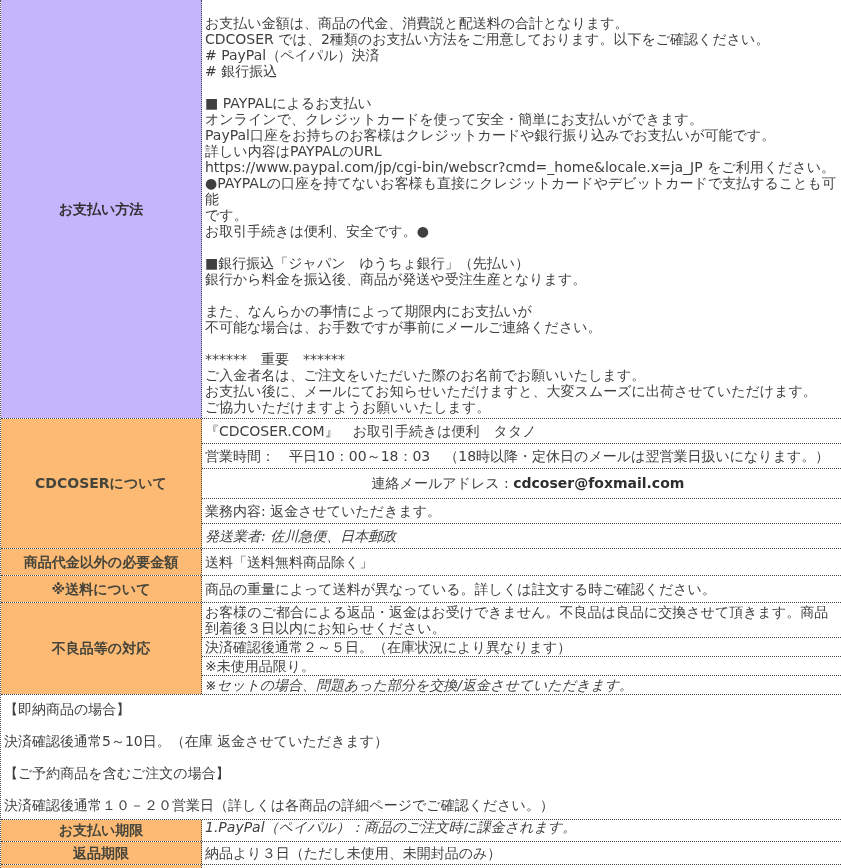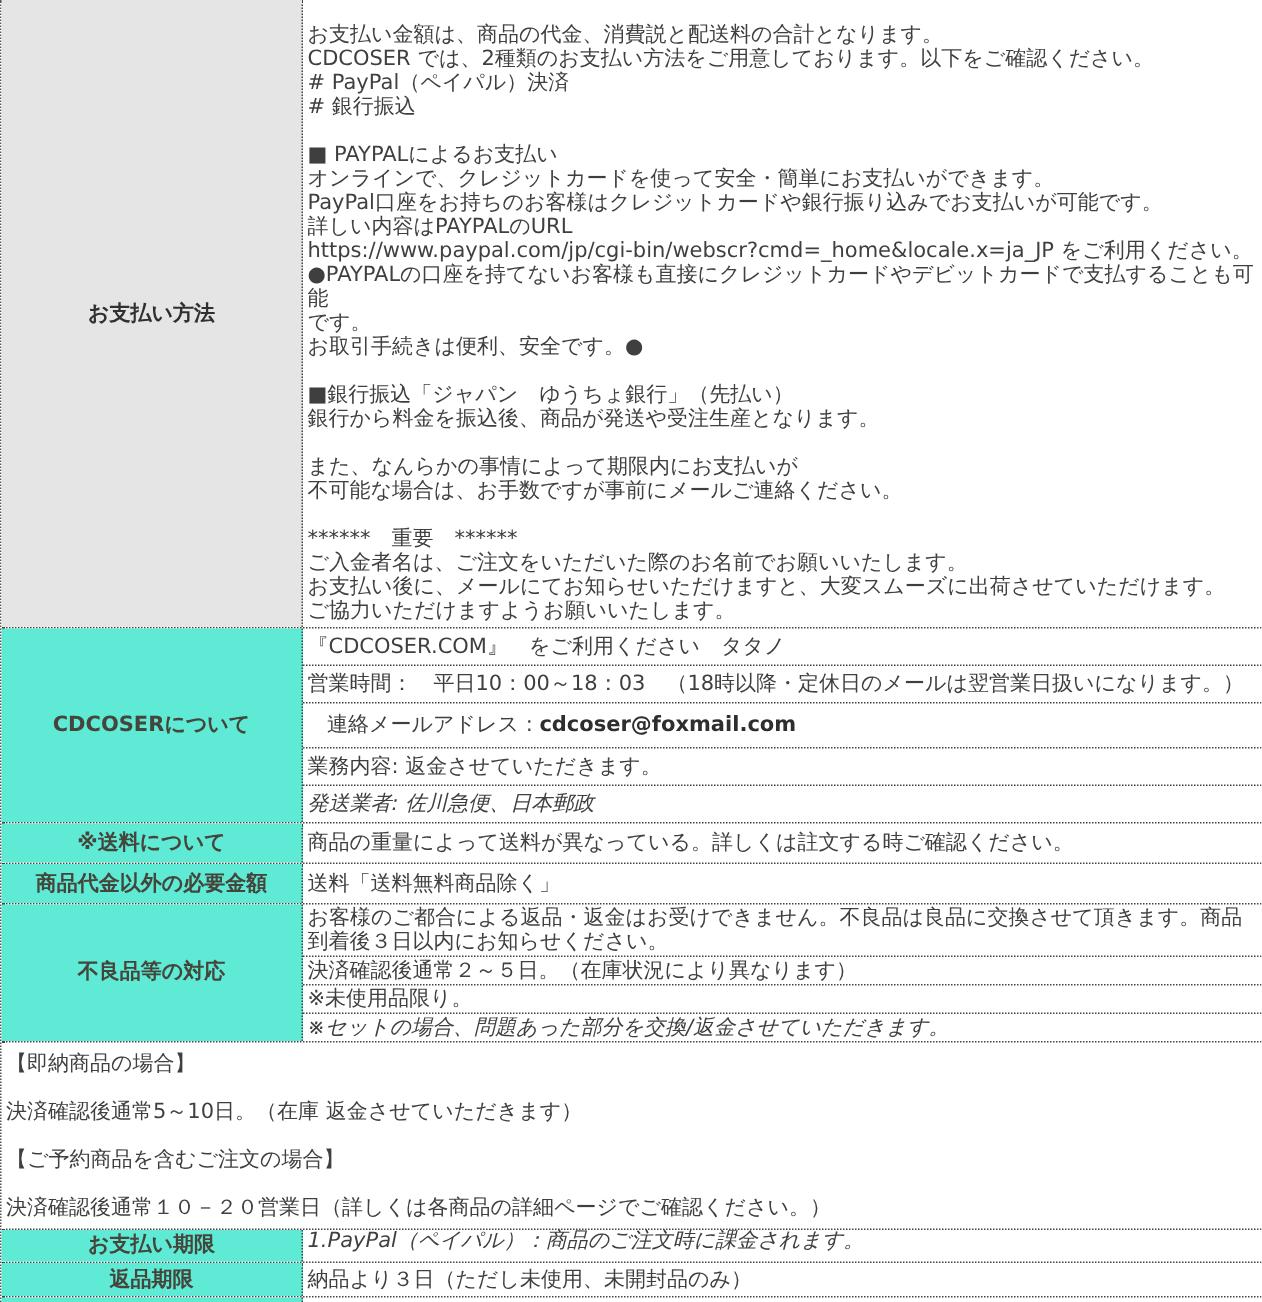--- a/index.html
+++ b/index.html
@@ -15,51 +15,51 @@
     border-left:1px dotted #555;
     border-bottom:2px solid #000;
     background:#fff;
   }
   .section{display:flex;align-items:stretch;}
   .section + .section{border-top:1px dotted #444;}
   .header-cell{
     flex:0 0 201px;
     width:201px;
     box-sizing:border-box;
-    background:#5eead4;
+    background:#fdba74;
     border-right:1px dotted #444;
     display:flex;
     align-items:center;
     justify-content:center;
     text-align:center;
     font-weight:bold;
     color:#45453b;
     padding:2px 6px;
     line-height:17px;
   }
-  .section.first .header-cell{background:#e5e5e5;color:#303030;}
+  .section.first .header-cell{background:#c4b5fd;color:#303030;}
   .content-cell{flex:1 1 auto;min-width:0;display:flex;flex-direction:column;}
   .text-block{
     white-space:pre-wrap;
     word-break:break-all;
     line-height:16px;
     padding:3px 4px 3px 3px;
   }
   .sub-row{
     border-bottom:1px dotted #444;
     line-height:16px;
     padding:4px 3px;
     white-space:pre-wrap;
     word-break:break-all;
   }
   .sub-row:last-child{border-bottom:none;flex:1 1 auto;font-style:italic;}
   
   .sec-payment .text-block{min-height:385px;padding-top:15px;}
   .sec-about .sub-row{padding:4px 3px;}
-  .sec-about .row-email{padding:6px 3px 7px 16px;}
+  .sec-about .row-email{padding:6px 3px 7px 16px;text-align:center;}
   .sec-extra .text-block{padding:5px 3px;}
   .sec-shipnote .text-block{padding:5px 3px;}
   .sec-defect .sub-row{padding:1px 3px;}
   .sec-delivery .text-block{padding:6px 3px;min-height:112px;}
   .sec-deadline .sub-row{padding:0 3px;line-height:15px;}
   .sec-return-period .text-block{padding:3px;}
   .sec-return-ship .text-block{padding:5px 3px 6px 3px;}
   .email-bold{font-weight:bold;color:#2e2e2e;}
 </style>
 </head>
@@ -97,43 +97,43 @@
 お支払い後に、メールにてお知らせいただけますと、大変スムーズに出荷させていただけます。
 ご協力いただけますようお願いいたします。</div>
     </div>
   </div>
 
   <div class="section sec-about">
     <div class="header-cell">
       <span>CDCOSERについて</span>
     </div>
     <div class="content-cell">
-      <div class="sub-row">『CDCOSER.COM』　をご利用ください　タタノ</div>
+      <div class="sub-row">『CDCOSER.COM』　お取引手続きは便利　タタノ</div>
       <div class="sub-row">営業時間：　平日10：00～18：03　（18時以降・定休日のメールは翌営業日扱いになります。）</div>
       <div class="sub-row row-email"><span>連絡メールアドレス : </span><span class="email-bold">cdcoser@foxmail.com</span></div>
       <div class="sub-row">業務内容: 返金させていただきます。</div>
       <div class="sub-row">発送業者: 佐川急便、日本郵政</div>
+    </div>
+  </div>
+
+  <div class="section sec-extra">
+    <div class="header-cell">
+      <span>商品代金以外の必要金額</span>
+    </div>
+    <div class="content-cell">
+      <div class="text-block">送料「送料無料商品除く」</div>
     </div>
   </div>
 
   <div class="section sec-shipnote">
     <div class="header-cell">
       <span>※送料について</span>
     </div>
     <div class="content-cell">
       <div class="text-block">商品の重量によって送料が異なっている。詳しくは註文する時ご確認ください。</div>
-    </div>
-  </div>
-
-  <div class="section sec-extra">
-    <div class="header-cell">
-      <span>商品代金以外の必要金額</span>
-    </div>
-    <div class="content-cell">
-      <div class="text-block">送料「送料無料商品除く」</div>
     </div>
   </div>
 
   <div class="section sec-defect">
     <div class="header-cell">
       <span>不良品等の対応</span>
     </div>
     <div class="content-cell">
       <div class="sub-row">お客様のご都合による返品・返金はお受けできません。不良品は良品に交換させて頂きます。商品到着後３日以内にお知らせください。</div>
       <div class="sub-row">決済確認後通常２～５日。（在庫状況により異なります）</div>

